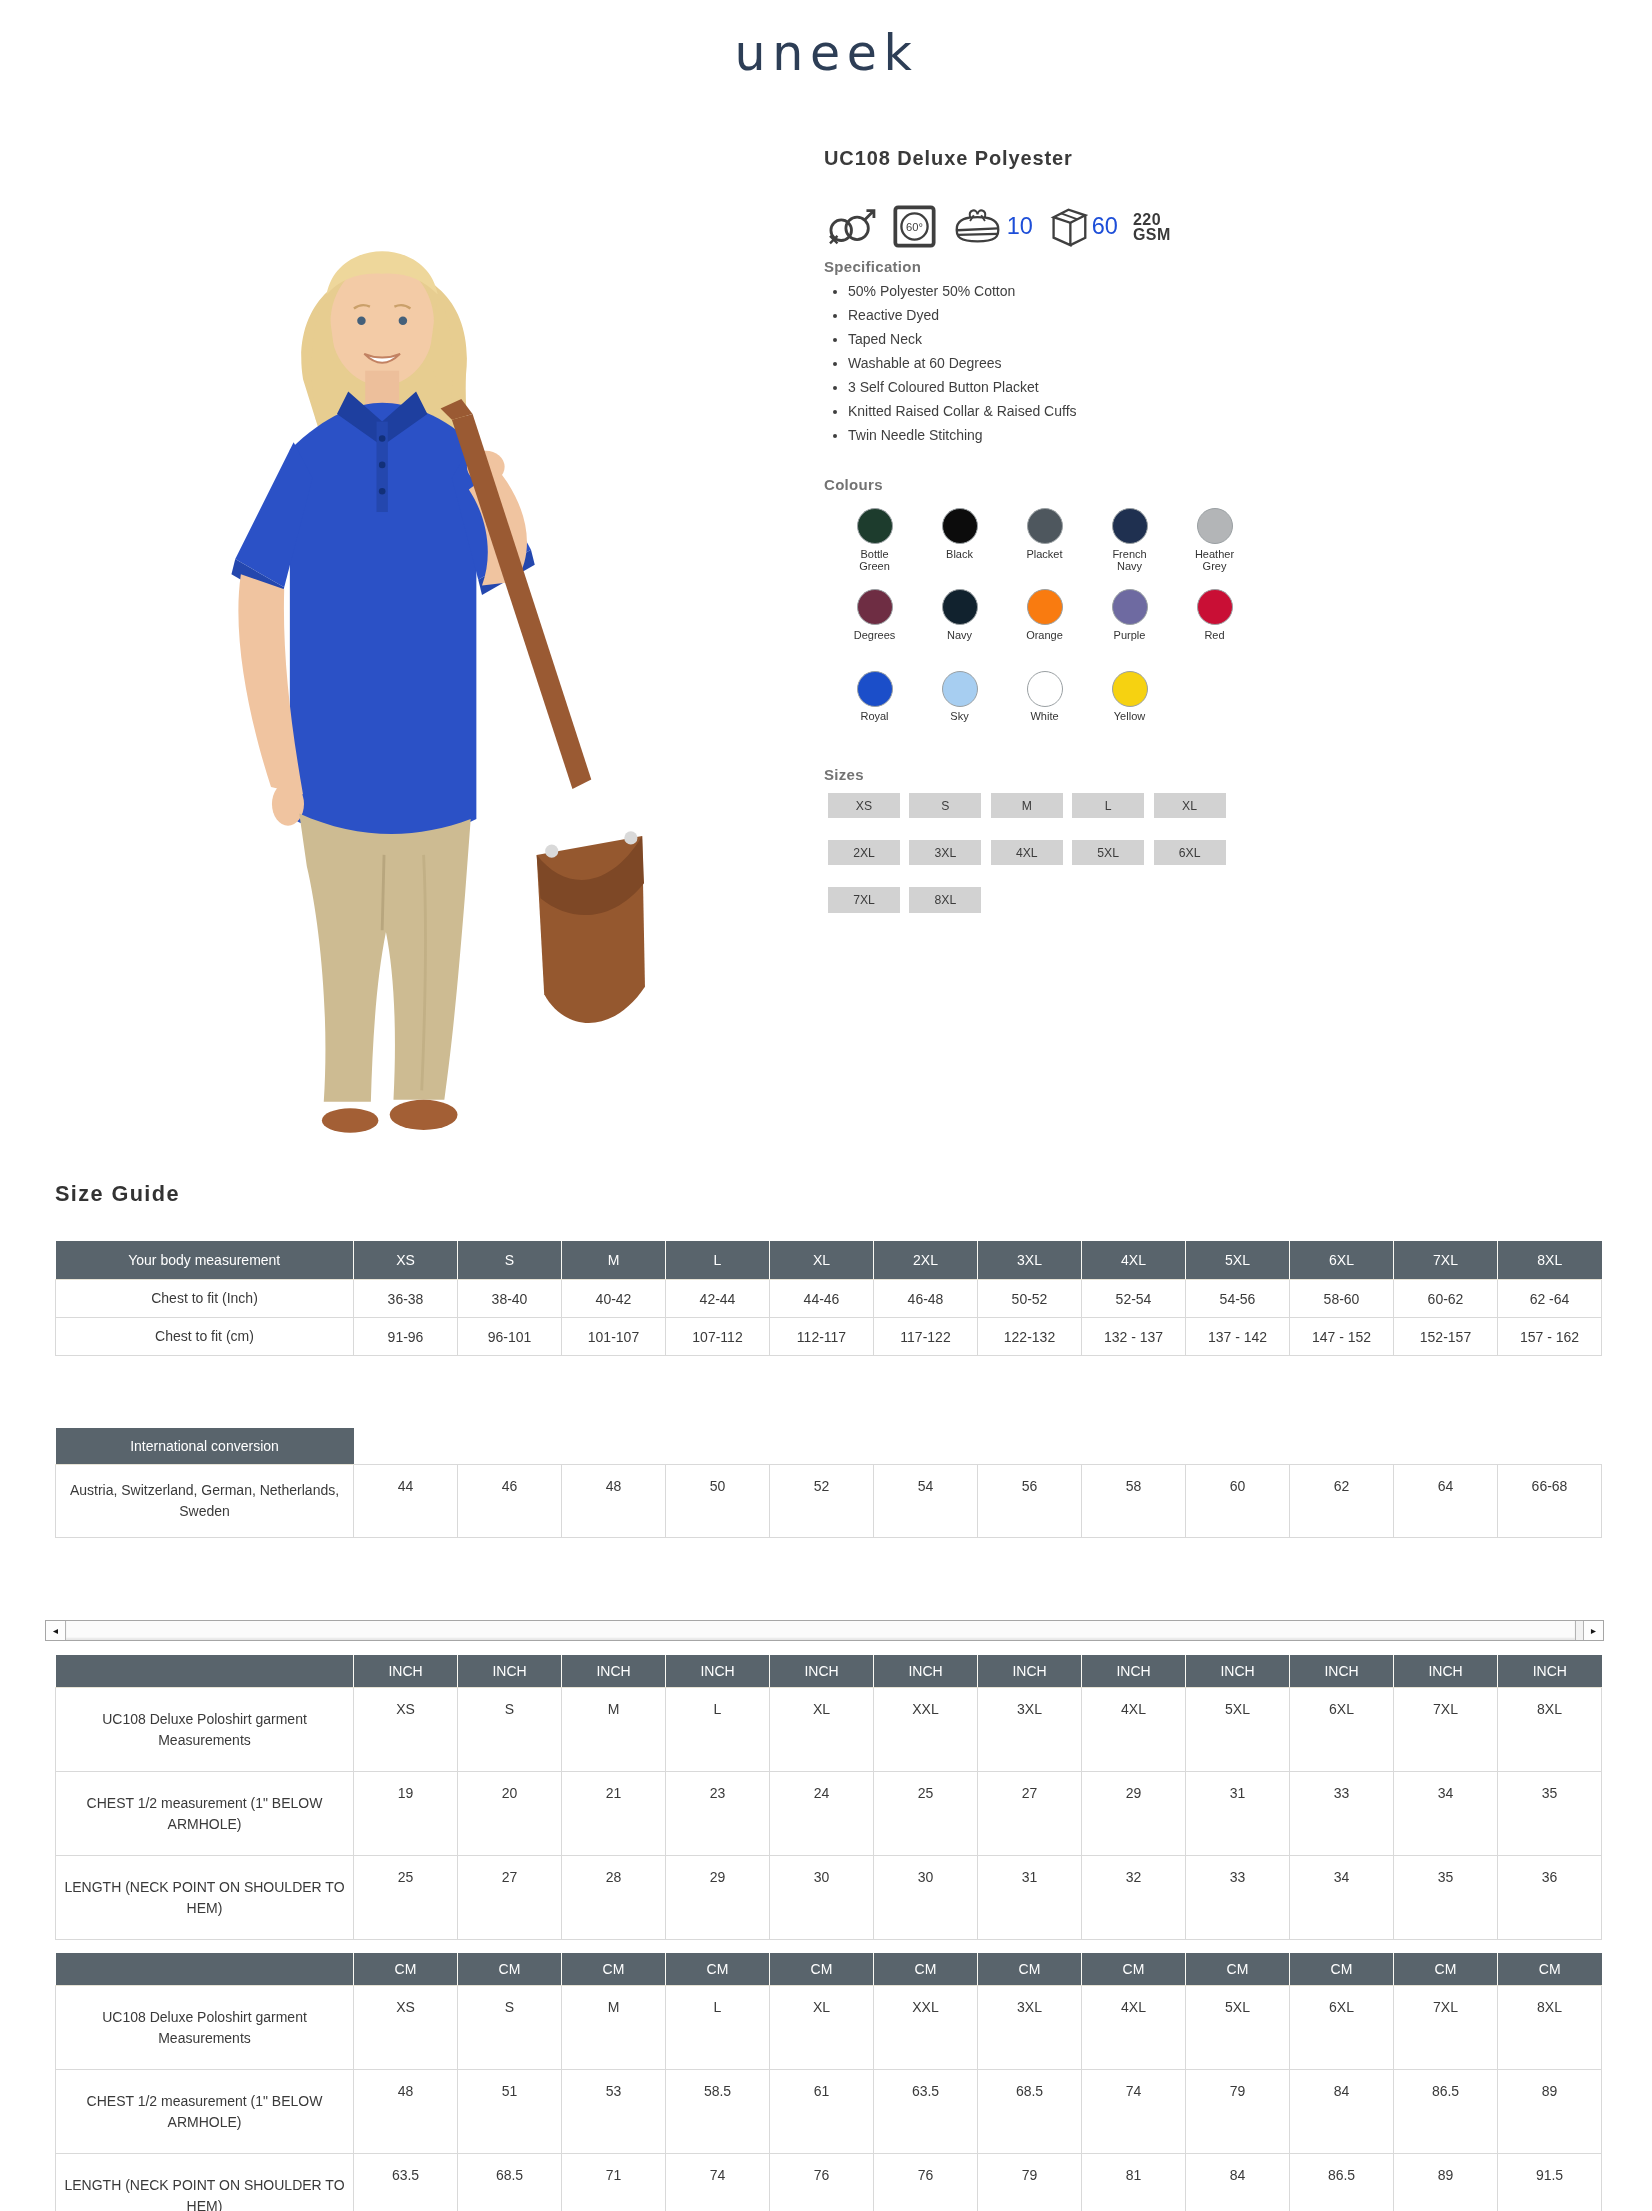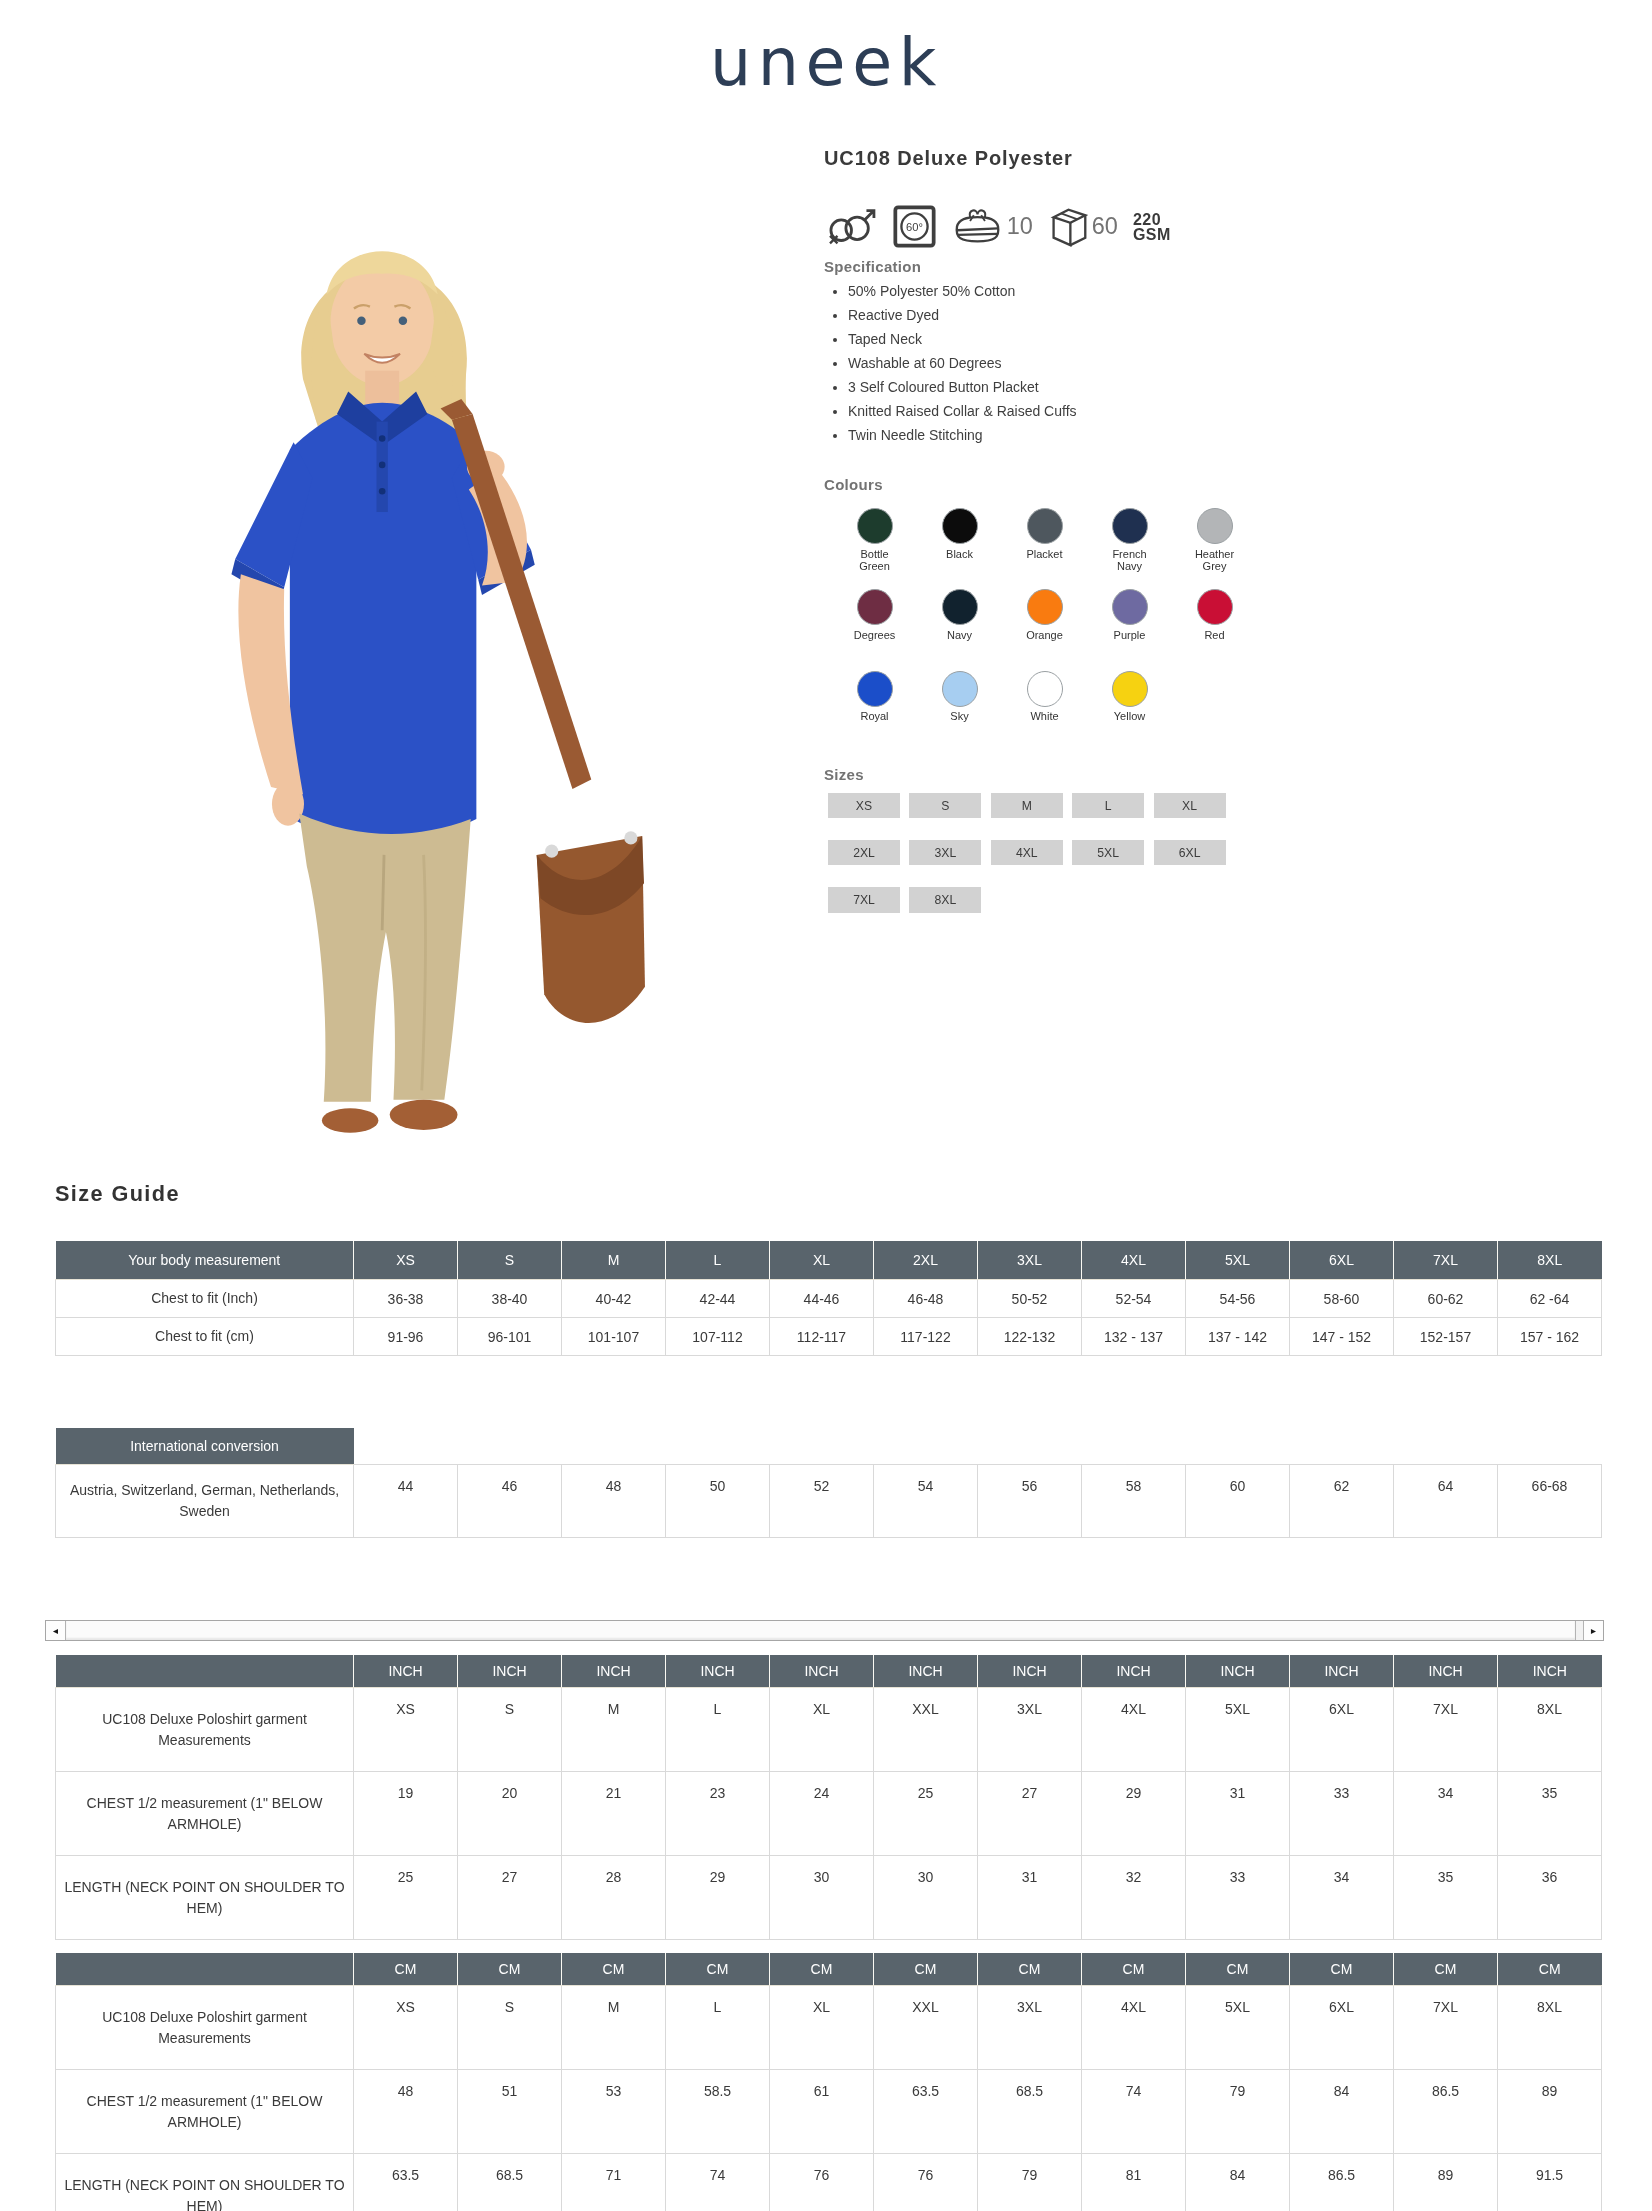--- a/index.html
+++ b/index.html
@@ -1,29 +1,29 @@
 <!DOCTYPE html>
 <html style="font-size:15px"><head>
 <meta charset="utf-8">
 <style>
   html,body{margin:0;padding:0;background:#fff;}
   body{width:1653px;height:2212px;position:relative;font-family:"Liberation Sans",sans-serif;color:#3a3a3a;overflow:hidden;}
 
   .logo{position:absolute;top:24.5px;left:0;width:100%;text-align:center;
-        font-family:"DejaVu Sans",sans-serif;font-size:65px;font-weight:400;
+        font-family:"DejaVu Sans",sans-serif;font-size:49px;font-weight:400;
         color:#2d3e56;letter-spacing:6.6px;}
 
   
   .photo{position:absolute;left:141px;top:139px;width:504px;height:1006px;}
 
   
   .title{position:absolute;left:824px;top:147px;font-size:20px;font-weight:bold;letter-spacing:0.9px;color:#3a3a3a;}
   .icons{position:absolute;left:825px;top:205px;display:flex;align-items:center;gap:15px;}
   .icons svg{display:block;}
-  .icon-num{font-size:23.5px;color:#737373;margin-left:2.8px;}
+  .icon-num{font-size:23.5px;color:#1d4ed8;margin-left:2.8px;}
   .icon-pair{display:flex;align-items:center;}
   .gsm{font-size:16px;font-weight:bold;line-height:15px;letter-spacing:0.5px;color:#3a3a3a;text-align:left;}
 
   .sec-h{position:absolute;font-size:15px;font-weight:bold;letter-spacing:0.3px;color:#737373;}
   .spec-h{left:824px;top:258px;}
   .spec-list{position:absolute;left:827px;top:279px;margin:0;padding-left:21px;}
   .spec-list li{font-size:14px;line-height:24px;color:#3f3f3f;}
 
   .colours-h{left:824px;top:476px;}
   .swatches{position:absolute;left:832px;top:508px;display:grid;grid-template-columns:repeat(5,85px);row-gap:17px;}

